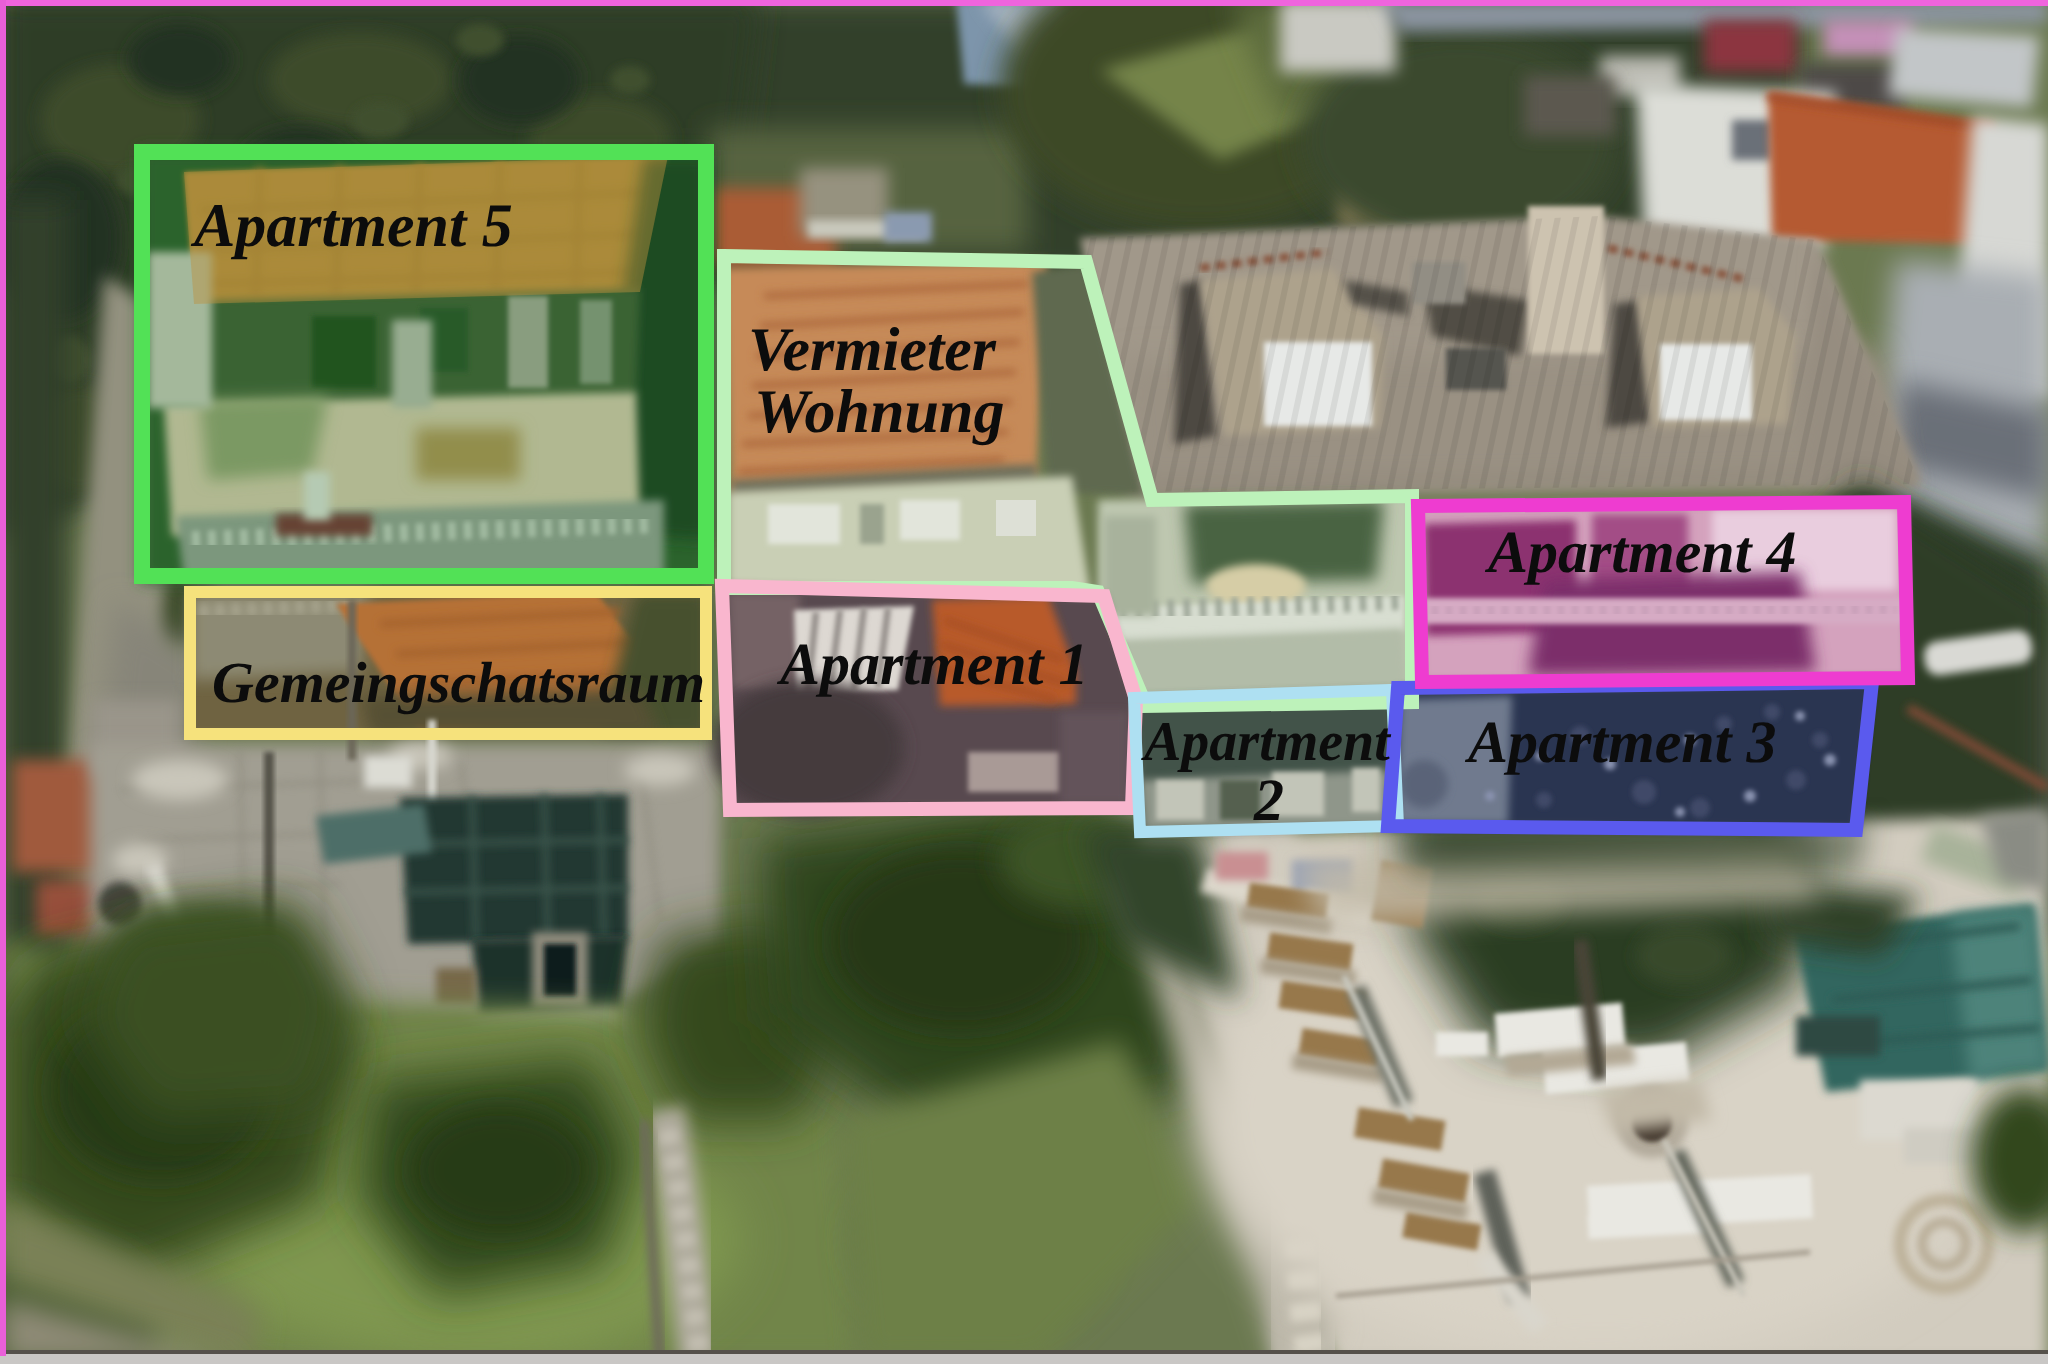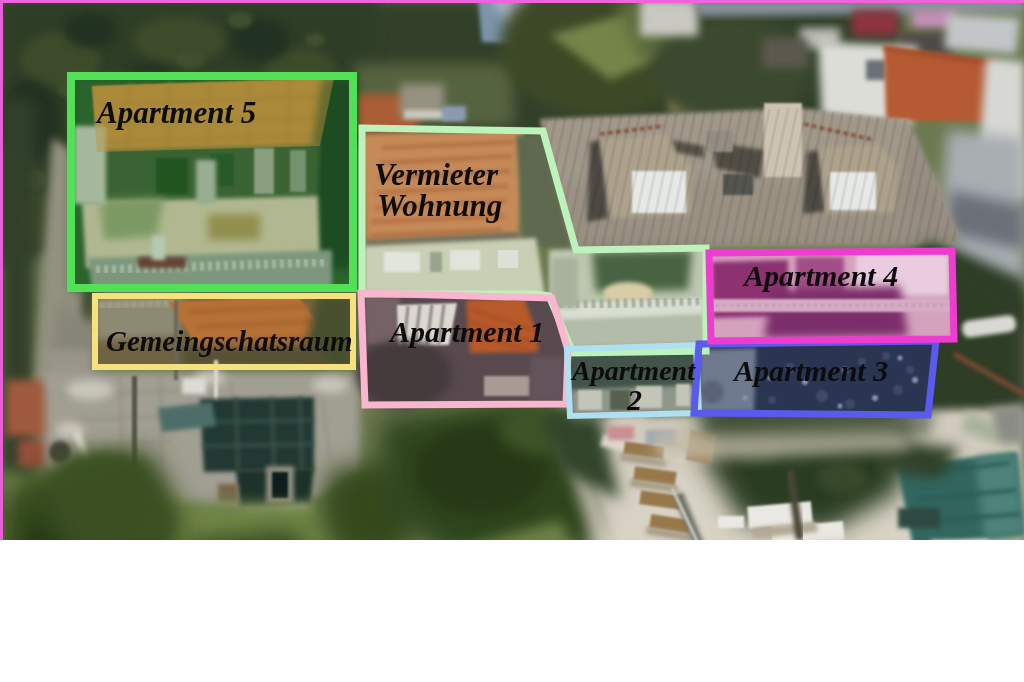--- a/index.html
+++ b/index.html
@@ -1,16 +1,16 @@
 <!DOCTYPE html>
 <html><head>
 <meta charset="utf-8">
 <style>
 html,body{margin:0;padding:0;background:#fff;}
-#stage{position:relative;width:1024px;height:540px;overflow:hidden;font-family:"Liberation Serif",serif;}
+#stage{position:relative;width:1024px;height:682px;overflow:hidden;font-family:"Liberation Serif",serif;}
 svg{display:block;}
 </style>
 </head>
 <body>
 <div id="stage">
 <svg width="1024" height="682" viewBox="0 0 1024 682" xmlns="http://www.w3.org/2000/svg">
 <defs>
 <filter id="b1" x="-30%" y="-30%" width="160%" height="160%">
           <feGaussianBlur stdDeviation="1.2"></feGaussianBlur>
         </filter>

